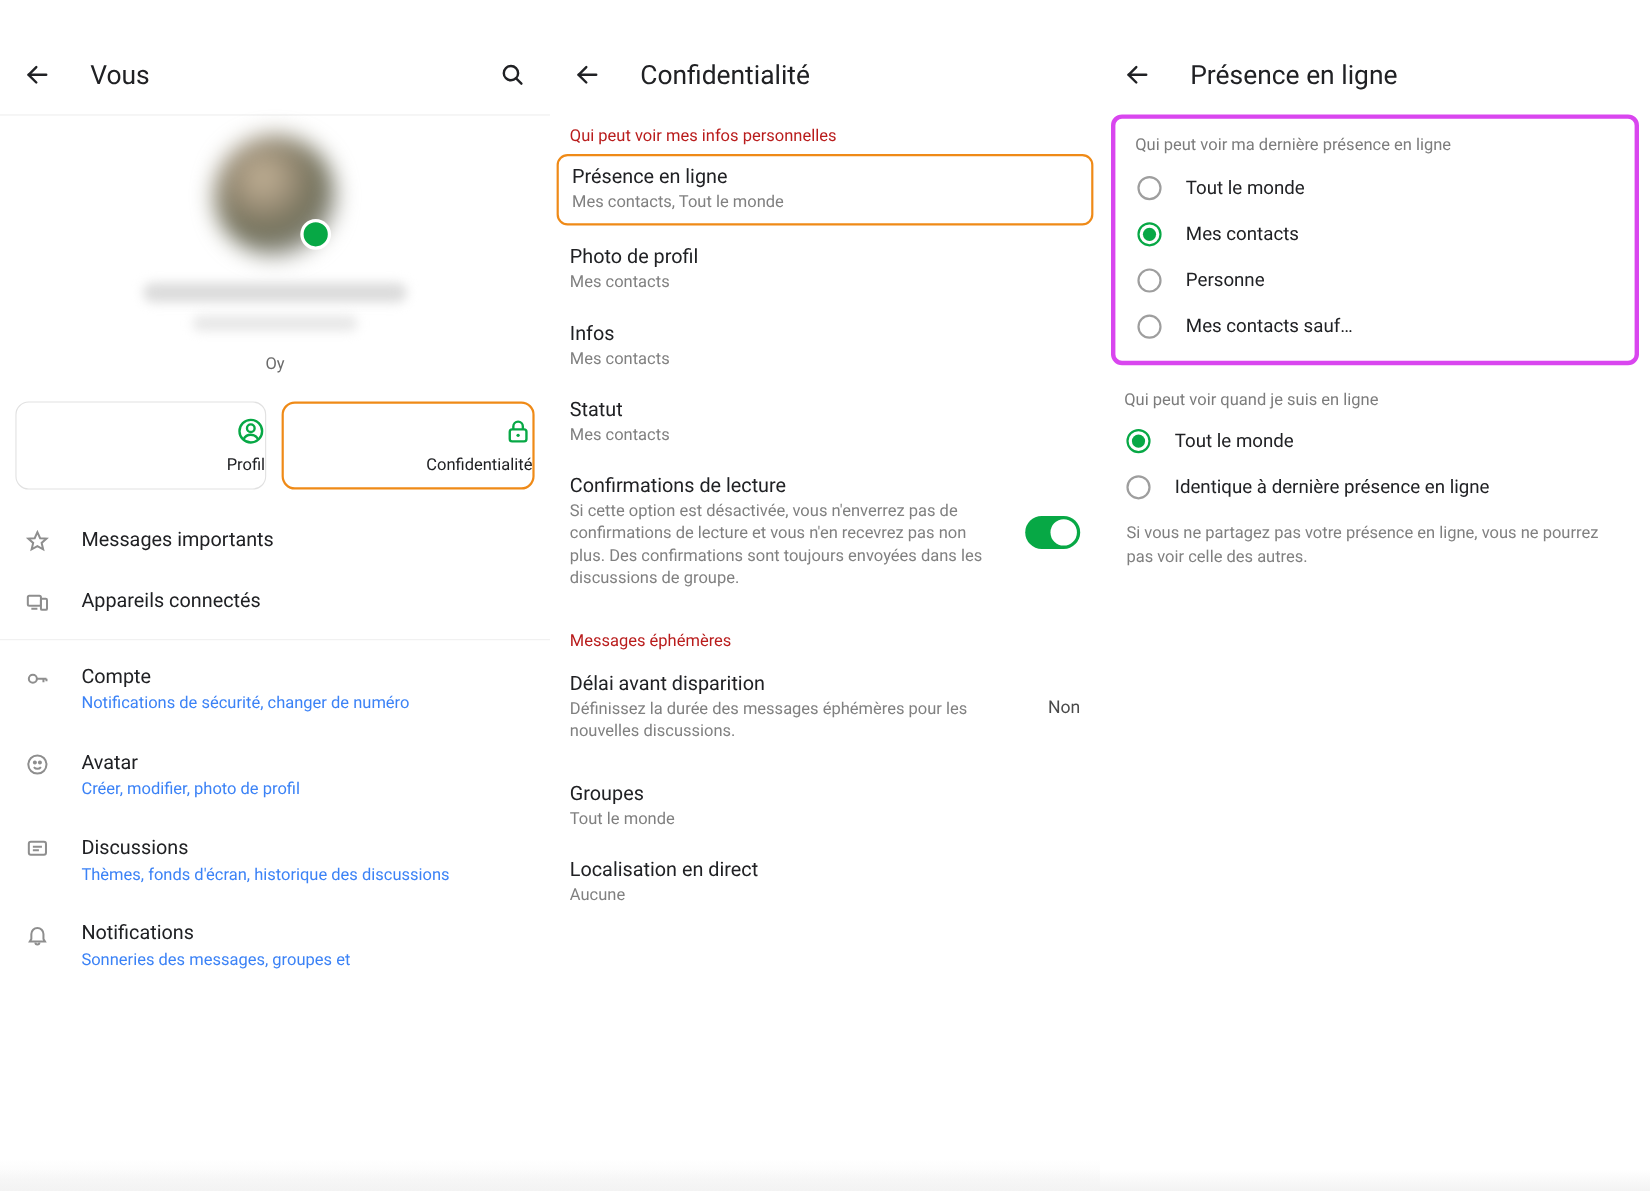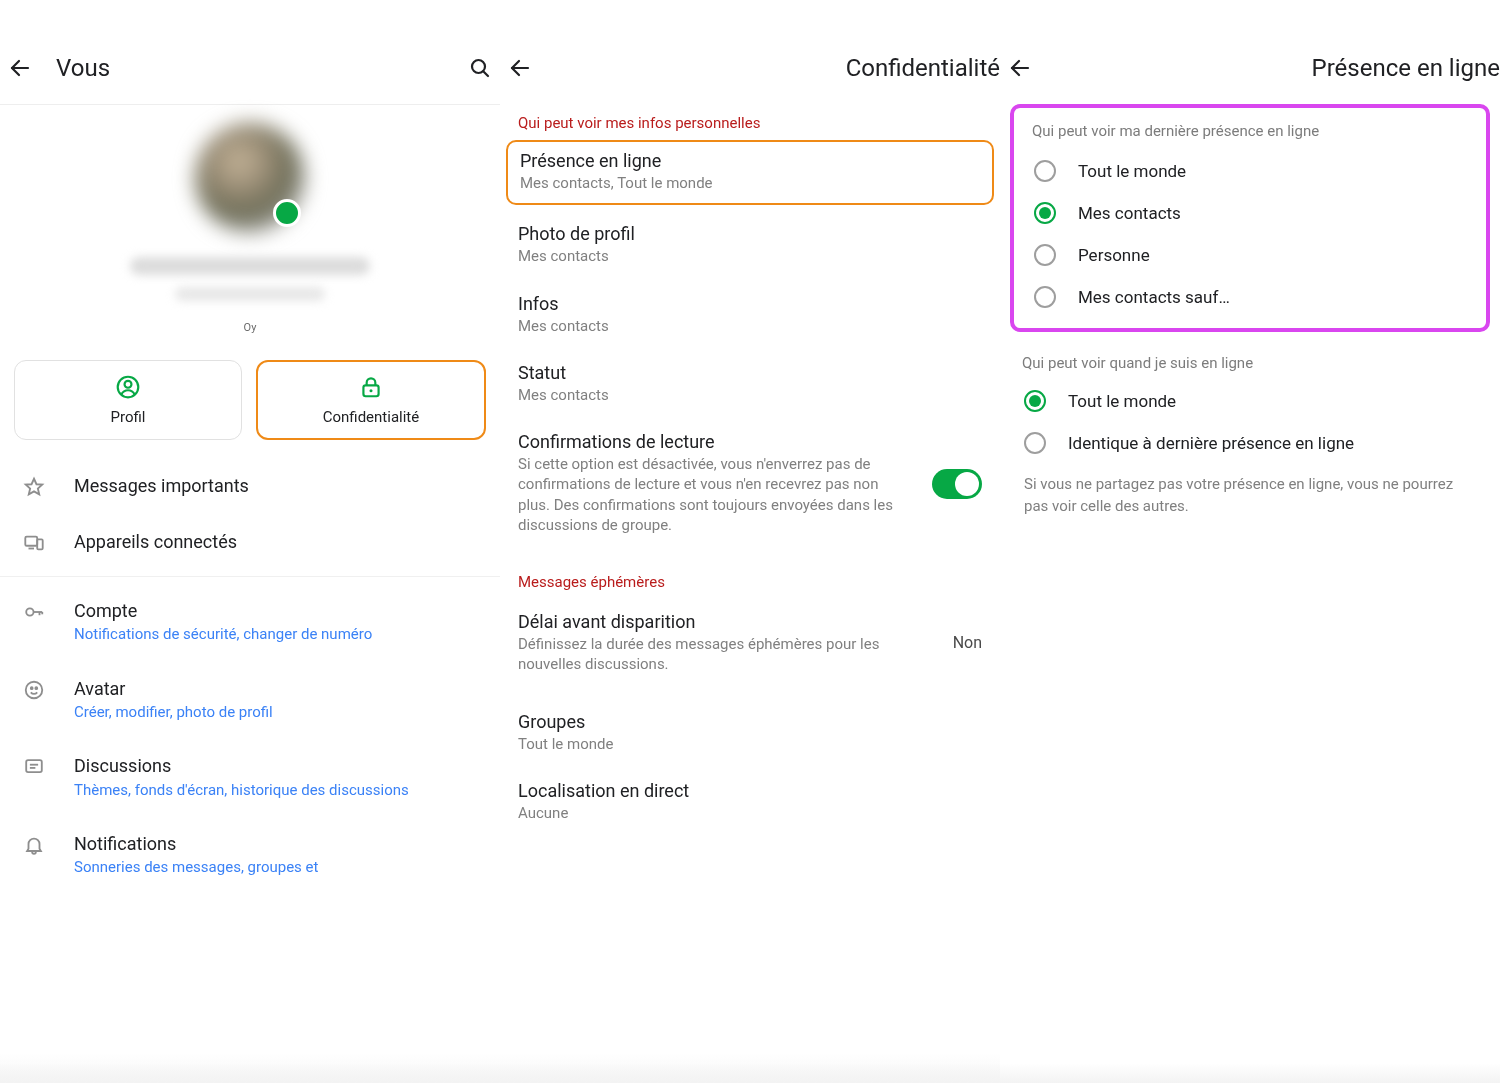--- a/index.html
+++ b/index.html
@@ -9,38 +9,38 @@
     background:#fff;
     color:#111;
     width:1500px;
     height:1083px;
     overflow:hidden;
     position:relative;
   }
   .stage { display:flex; width:1500px; height:1083px; }
   .pane { flex:1 1 0; position:relative; padding-top:40px; }
   .pane + .pane { }
-  .appbar { display:flex; align-items:center; height:56px; padding:0 0; gap:16px;justify-content:space-between; }
+  .appbar { display:flex; align-items:center; height:56px; padding:0 14px; gap:28px; }
   .appbar-title { font-size:24px; color:#202124; font-weight:400; }
   .spacer { flex:1; }
   .icon-btn { width:40px; height:40px; display:flex; align-items:center; justify-content:center; color:#3c4043; border-radius:50%; }
   .divider { height:1px; background:#eeeeee; margin-top:8px; }
   
   
   .profile-block { display:flex; flex-direction:column; align-items:center; padding:10px 0 8px; }
   .avatar-wrap { position:relative; width:110px; height:110px; margin-top:8px; margin-bottom:24px; }
   .avatar { width:110px; height:110px; border-radius:50%; background: radial-gradient(circle at 40% 35%, #c7b69a 0, #9b8e77 28%, #6c6c56 55%, #b5b5b5 80%); filter:blur(10px); }
   .presence-dot { position:absolute; right:4px; bottom:6px; width:28px; height:28px; border-radius:50%; background:#07a845; border:3px solid #fff; }
   .blur-line { height:18px; border-radius:9px; background:#dcdcdc; filter:blur(5px); }
   .blur1 { width:240px; margin-bottom:12px; }
   .blur2 { width:150px; height:14px; margin-bottom:20px; filter:blur(5px); background:#e7e7e7; }
-  .under-name { font-size:11px; color:#6b6b6b; margin-bottom:18px; }
+  .under-name { font-size:15px; color:#6b6b6b; margin-bottom:18px; }
 
   .chip-row { display:flex; gap:14px; justify-content:center; padding:0 14px 18px; }
-  .chip { flex:1; border:1px solid #e1e1e1; border-radius:12px; height:80px; display:flex; flex-direction:column; align-items:center; justify-content:center; gap:8px; font-size:15px; color:#202124; }
+  .chip { flex:1; border:1px solid #e1e1e1; border-radius:12px; height:80px; display:flex; flex-direction:column; align-items:flex-end; justify-content:center; gap:8px; font-size:15px; color:#202124; }
   .chip .ico { color:#07a845; }
   .chip.highlight { border:2px solid #ef8a17; border-radius:12px; }
   
   .menu-item { display:flex; align-items:flex-start; gap:28px; padding:16px 22px; }
   .menu-item .mico { width:24px; display:flex; align-items:center; justify-content:center; color:#8e8e8e; margin-top:2px; flex-shrink:0; }
   .menu-item .mtxt { flex:1; }
   .menu-title { font-size:18px; color:#202124; line-height:1.3; }
   .menu-sub { font-size:15px; color:#3b82f6; margin-top:2px; line-height:1.35; }
   .thin-divider { height:1px; background:#f0f0f0; margin:6px 0 6px; }
 

